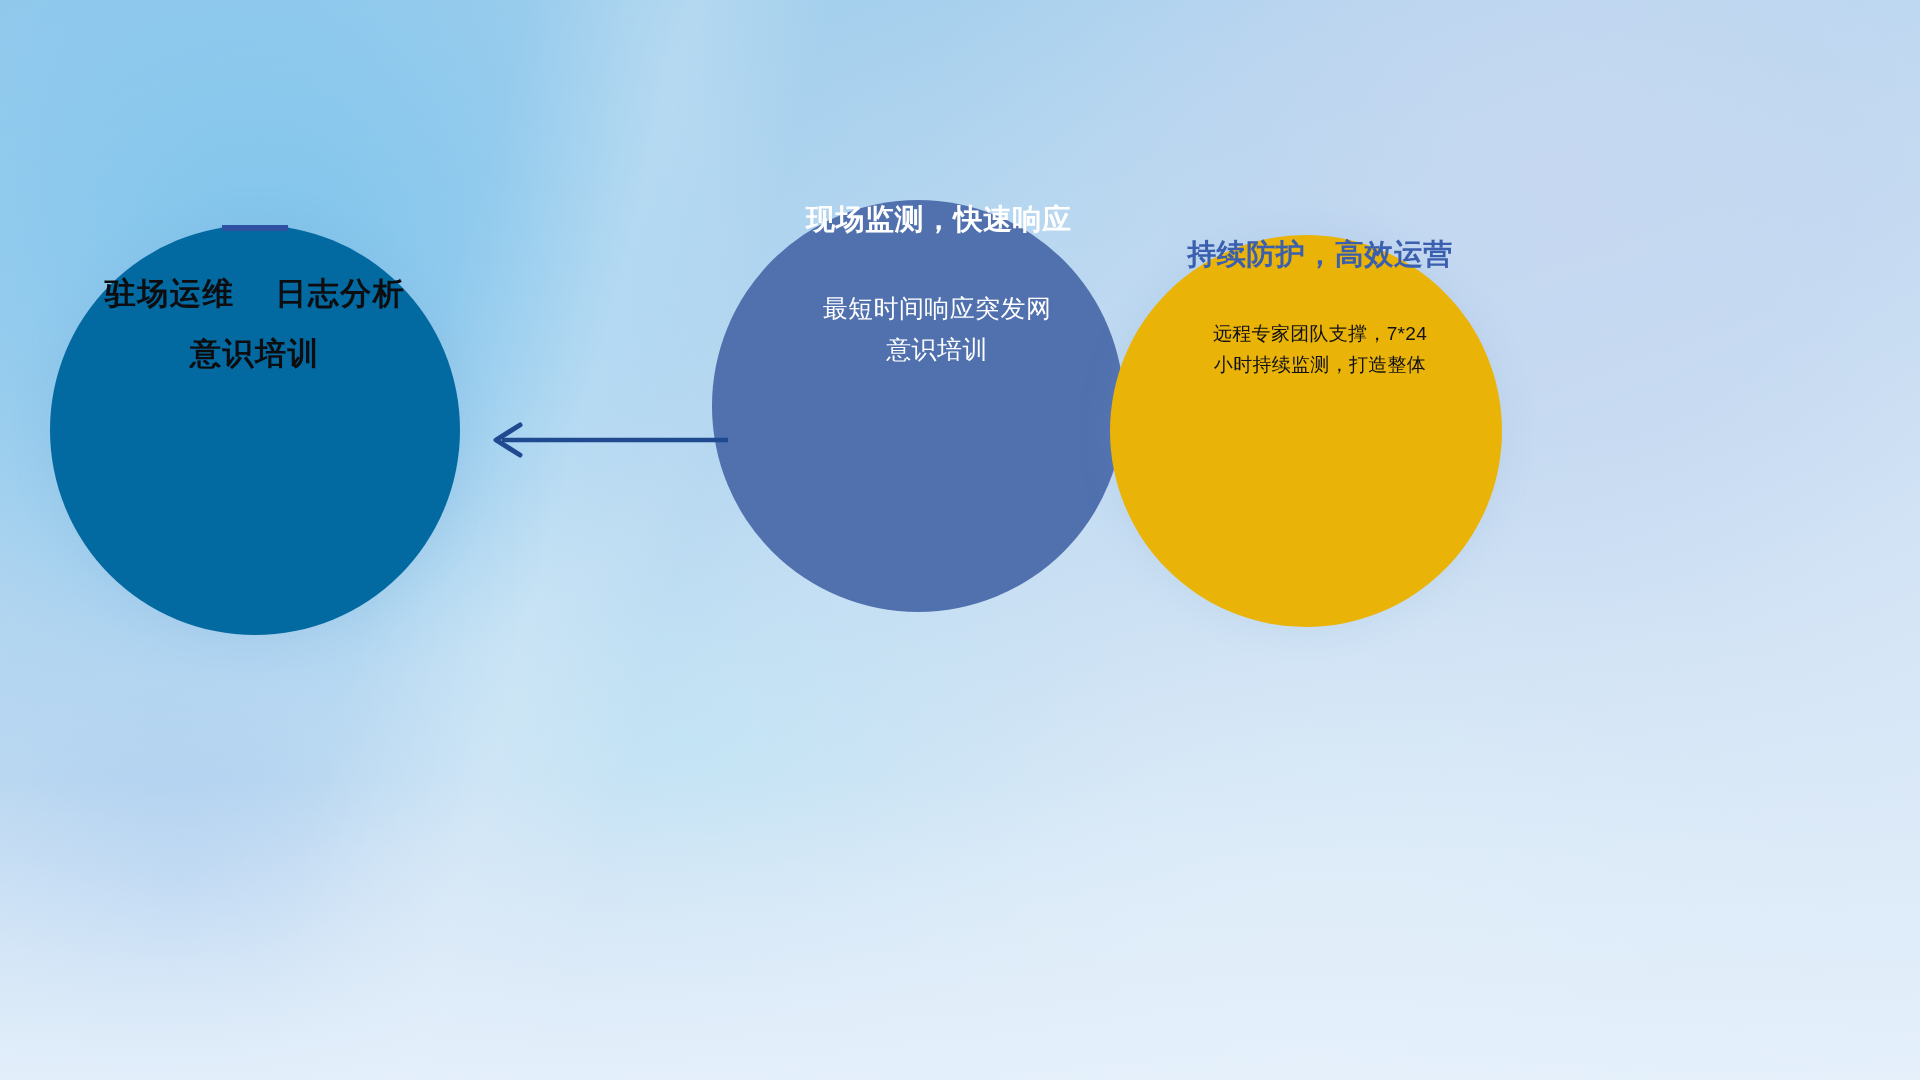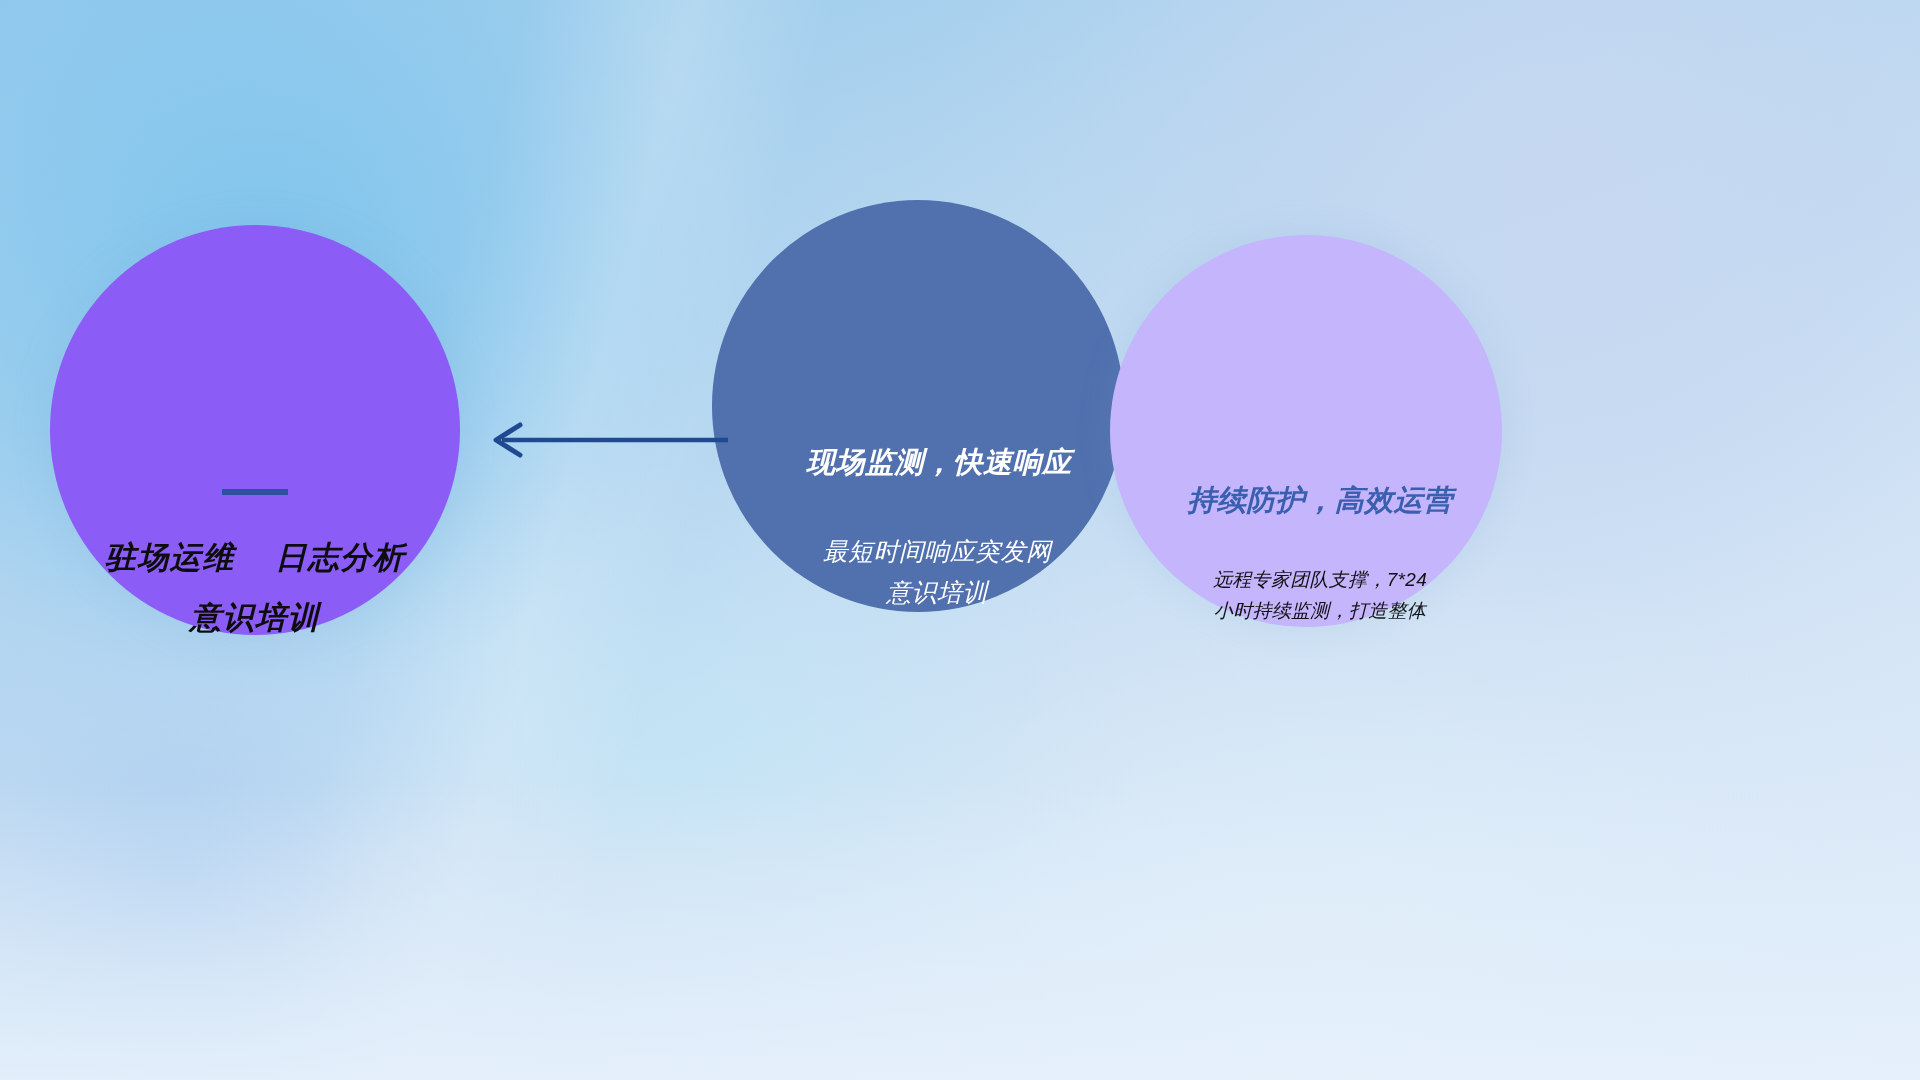--- a/index.html
+++ b/index.html
@@ -113,32 +113,31 @@
         rgba(229,240,251,0.9) 100%);
   }
 
   
   .circle {
     position: absolute;
     border-radius: 50%;
     display: flex;
     flex-direction: column;
     align-items: center;
-    justify-content: flex-end;
+    justify-content: flex-start;
     text-align: center;
-    font-style: italic;
   }
 
   
   #circle-left {
     left: 50px;
     top: 225px;
     width: 410px;
     height: 410px;
-    background: #8b5cf6;
+    background: #0369a1;
     box-shadow: 0 0 38px rgba(120,160,205,0.18);
     z-index: 3;
   }
 
   .left-dash {
     width: 66px;
     height: 6px;
     background: #2d50a0;
     margin-bottom: 46px;
   }
@@ -189,21 +188,21 @@
     letter-spacing: 0.4px;
     text-align: center;
   }
 
   
   #circle-right {
     left: 1110px;
     top: 235px;
     width: 392px;
     height: 392px;
-    background: #c4b5fd;
+    background: #eab308;
     box-shadow: 0 0 34px rgba(120,160,205,0.16);
     z-index: 5;
   }
 
   .right-inner {
     width: 330px;
     padding-left: 28px;
   }
 
   .right-title {

